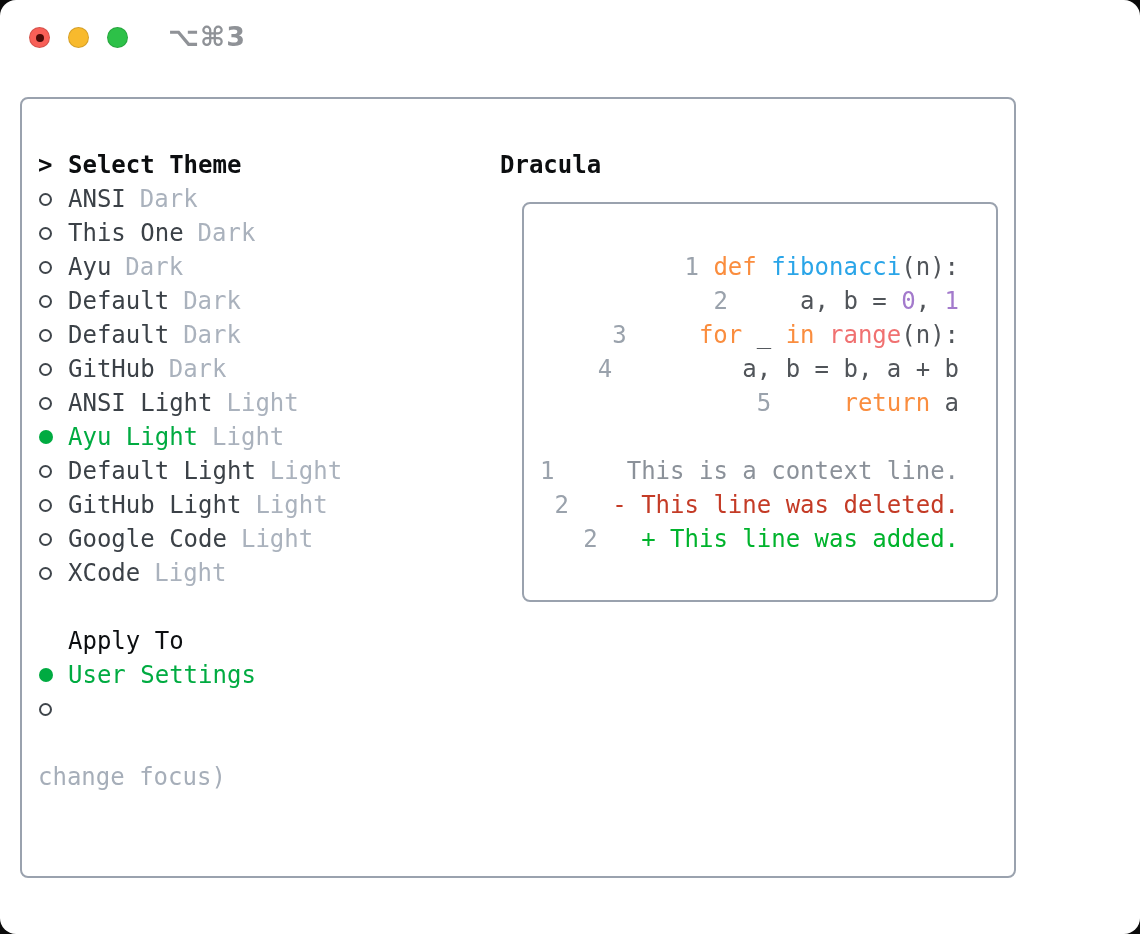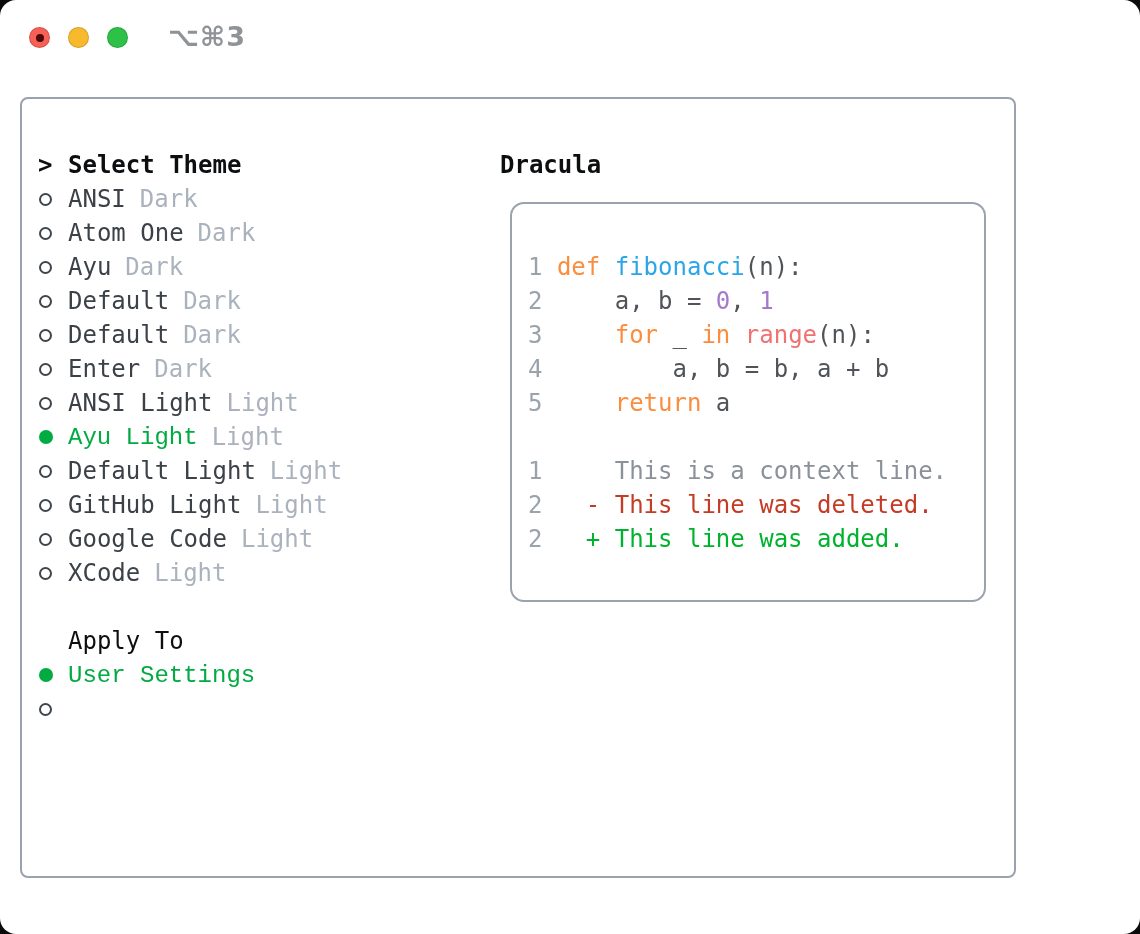--- a/index.html
+++ b/index.html
@@ -39,31 +39,31 @@
   .left-col{position:absolute;left:16px;top:49px;width:440px;}
   .row{display:flex;align-items:center;height:34px;font-size:24px;}
   .row .prefix{width:30px;flex:0 0 30px;display:flex;align-items:center;}
   .prompt{font-weight:700;color:var(--c-black);}
   .radio{width:13px;height:13px;border-radius:50%;box-sizing:border-box;
          border:2px solid #3f454b;margin-left:1px;}
   .radio.sel{border:none;background:var(--c-green);width:14px;height:14px;}
   .hdr{font-weight:700;color:var(--c-black);text-align:center;}
   .subhdr{font-weight:400;color:var(--c-black);}
   .tname{color:var(--c-name);}
-  .tname.sel{color:var(--c-green);font-family:Liberation Mono, monospace;}
+  .tname.sel{color:var(--c-green);}
   .variant{color:var(--c-variant);margin-left:14px;}
   .spacer{height:34px;}
   .hint{color:var(--c-hint);height:34px;display:flex;align-items:center;font-size:24px;}
   
   .preview-label{position:absolute;left:478px;top:49px;height:34px;display:flex;align-items:center;
                  font-size:24px;font-weight:700;color:var(--c-black);}
   .preview-box{
-    position:absolute;left:488px;top:103px;
+    position:absolute;left:500px;top:103px;
     width:472px;height:396px;box-sizing:content-box;
-    border:2px solid var(--c-border);border-radius:14px;background:#fff;
+    border:2px solid var(--c-border);border-radius:8px;background:#fff;text-align:right;
   }
   .code{position:absolute;left:16px;top:46px;margin:0;
         font-family:"DejaVu Sans Mono","Liberation Mono",monospace;
         font-size:24px;line-height:34px;white-space:pre;}
   .seg-ln{color:var(--c-ln);}
   .seg-kw{color:var(--c-kw);}
   .seg-fn{color:var(--c-fn);}
   .seg-nm{color:var(--c-nm);}
   .seg-cl{color:var(--c-cl);}
   .seg-pl{color:var(--c-pl);}
@@ -100,21 +100,21 @@
           <span class="prefix">
             <span class="radio"></span>
           </span>
           <span class="tname">ANSI</span>
           <span class="variant">Dark</span>
         </div>
         <div class="row">
           <span class="prefix">
             <span class="radio"></span>
           </span>
-          <span class="tname">Atom One</span>
+          <span class="tname">This One</span>
           <span class="variant">Dark</span>
         </div>
         <div class="row">
           <span class="prefix">
             <span class="radio"></span>
           </span>
           <span class="tname">Ayu</span>
           <span class="variant">Dark</span>
         </div>
         <div class="row">
@@ -128,21 +128,21 @@
           <span class="prefix">
             <span class="radio"></span>
           </span>
           <span class="tname">Default</span>
           <span class="variant">Dark</span>
         </div>
         <div class="row">
           <span class="prefix">
             <span class="radio"></span>
           </span>
-          <span class="tname">Enter</span>
+          <span class="tname">GitHub</span>
           <span class="variant">Dark</span>
         </div>
         <div class="row">
           <span class="prefix">
             <span class="radio"></span>
           </span>
           <span class="tname">ANSI Light</span>
           <span class="variant">Light</span>
         </div>
         <div class="row">
@@ -190,20 +190,21 @@
             <span class="radio sel"></span>
           </span>
           <span class="tname sel">User Settings</span>
         </div>
         <div class="row">
           <span class="prefix">
             <span class="radio"></span>
           </span>
         </div>
         <div class="spacer"></div>
+        <div class="hint">change focus)</div>
       </div>
 
     <div class="preview-label">Dracula</div>
 
     <div class="preview-box">
       <pre class="code"><div><span class="seg-ln">1 </span><span class="seg-kw">def </span><span class="seg-fn">fibonacci</span><span class="seg-pl">(n):</span></div><div><span class="seg-ln">2 </span><span class="seg-pl">    a, b = </span><span class="seg-nm">0</span><span class="seg-pl">, </span><span class="seg-nm">1</span></div><div><span class="seg-ln">3 </span><span class="seg-pl">    </span><span class="seg-kw">for</span><span class="seg-pl"> _ </span><span class="seg-kw">in</span><span class="seg-pl"> </span><span class="seg-cl">range</span><span class="seg-pl">(n):</span></div><div><span class="seg-ln">4 </span><span class="seg-pl">        a, b = b, a + b</span></div><div><span class="seg-ln">5 </span><span class="seg-pl">    </span><span class="seg-kw">return</span><span class="seg-pl"> a</span></div><div><span class="seg-ln"> </span></div><div><span class="seg-ln">1 </span><span class="seg-ctx">    This is a context line.</span></div><div><span class="seg-ln">2 </span><span class="seg-del">  - This line was deleted.</span></div><div><span class="seg-ln">2 </span><span class="seg-add">  + This line was added.</span></div></pre>
     </div>
 
   </div>
 </div>

